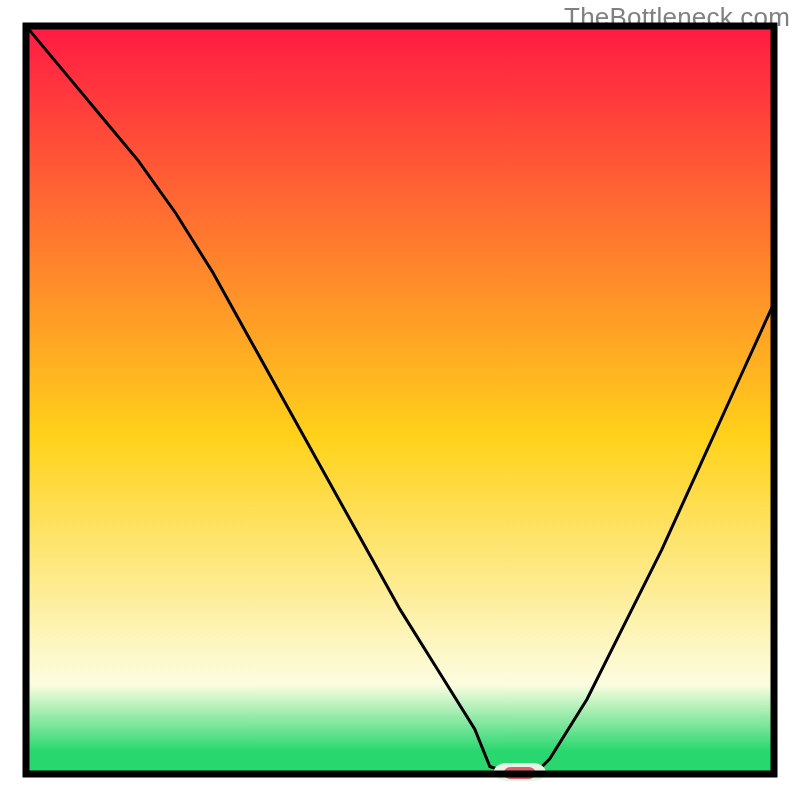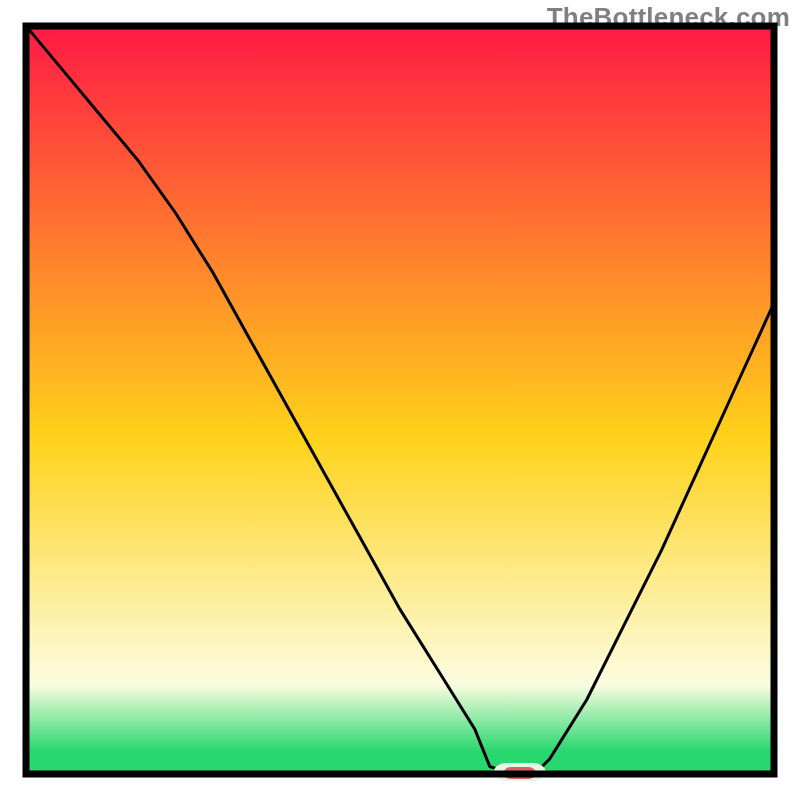--- a/index.html
+++ b/index.html
@@ -14,21 +14,21 @@
     position: relative;
     width: 800px;
     height: 800px;
   }
   .watermark {
     position: absolute;
     top: 2px;
     right: 10px;
     font-family: Arial, Helvetica, sans-serif;
     font-size: 26px;
-    font-weight: 700;
+    font-weight: 400;
     color: #808080;
     letter-spacing: 0.2px;
   }
   svg.chart {
     position: absolute;
     left: 0;
     top: 0;
   }
 </style>
 </head>

